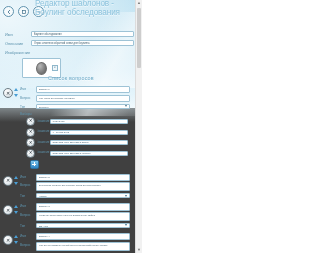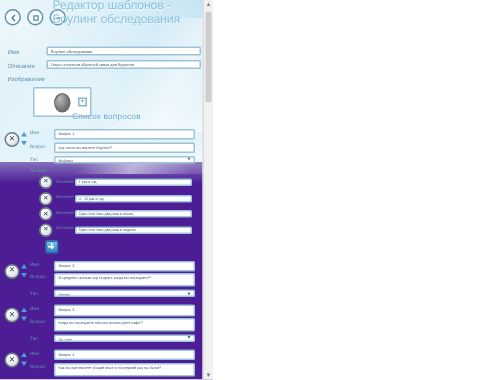--- a/index.html
+++ b/index.html
@@ -12,21 +12,21 @@
     overflow: hidden;
     font-family: "Liberation Sans", sans-serif;
     background: #ffffff;
   }
 
   #app {
     position: relative;
     width: 142px;
     height: 253px;
     overflow: hidden;
-    background: #4c1d95;
+    background: #404040;
   }
 
   
   .bg-top {
     position: absolute;
     left: 0; top: 0;
     width: 142px; height: 108px;
     background: linear-gradient(170deg, #bfe2f2 0%, #c9e7f4 38%, #dcf0f9 70%, #ffffff 100%);
   }
   .bg-swoosh {

